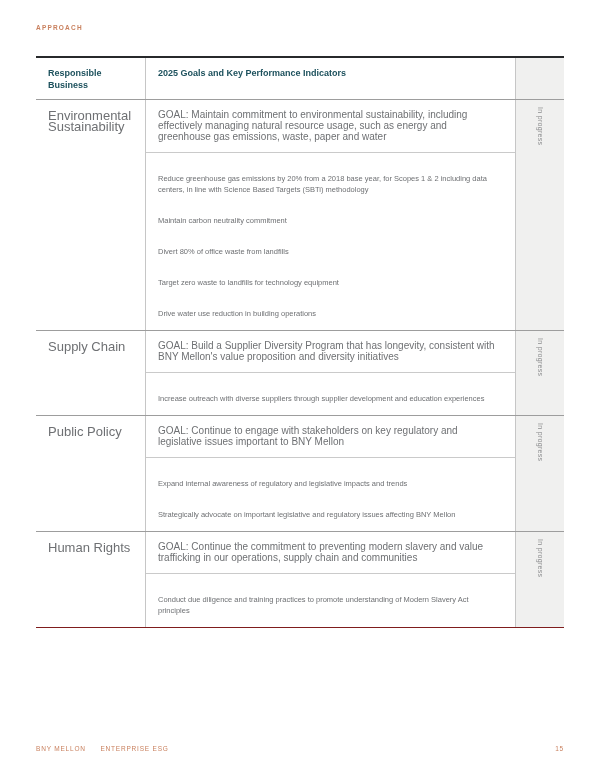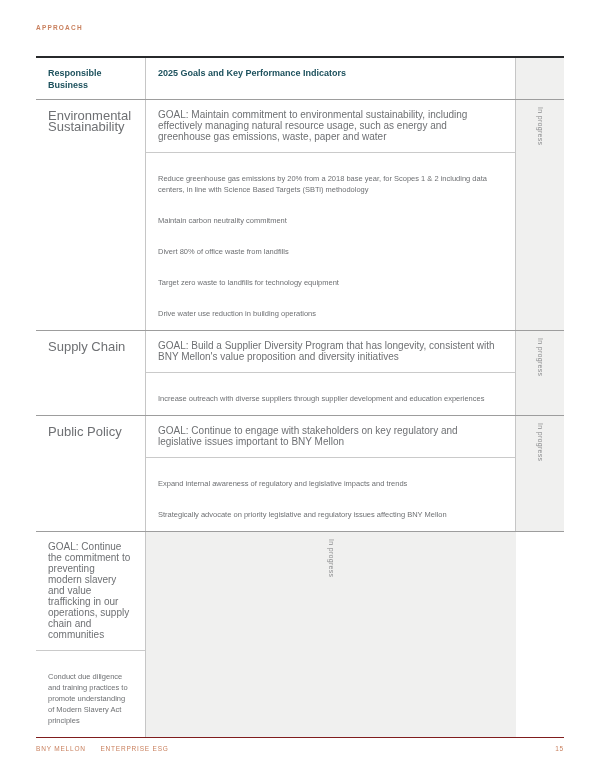--- a/index.html
+++ b/index.html
@@ -99,29 +99,30 @@
       <span class="status-text">In progress</span>
     </div>
   </div>
 
   <div class="row-group row-grid">
     <div class="cat-cell">Public Policy</div>
     <div class="goal-col">
       <div class="goal-cell">GOAL: Continue to engage with stakeholders on key regulatory and legislative issues important to BNY Mellon</div>
       <div class="items-cell">
             <div class="kpi-item">Expand internal awareness of regulatory and legislative impacts and trends</div>
-            <div class="kpi-item">Strategically advocate on priority legislative and regulatory issues affecting BNY Mellon</div>
+            <div class="kpi-item">Strategically advocate on important legislative and regulatory issues affecting BNY Mellon</div>
           </div>
     </div>
     <div class="status-cell">
       <span class="status-text">In progress</span>
     </div>
   </div>
 
   <div class="row-group row-grid">
+    <div class="cat-cell">Human Rights</div>
     <div class="goal-col">
       <div class="goal-cell">GOAL: Continue the commitment to preventing modern slavery and value trafficking in our operations, supply chain and communities</div>
       <div class="items-cell">
             <div class="kpi-item">Conduct due diligence and training practices to promote understanding of Modern Slavery Act principles</div>
           </div>
     </div>
     <div class="status-cell">
       <span class="status-text">In progress</span>
     </div>
   </div>

